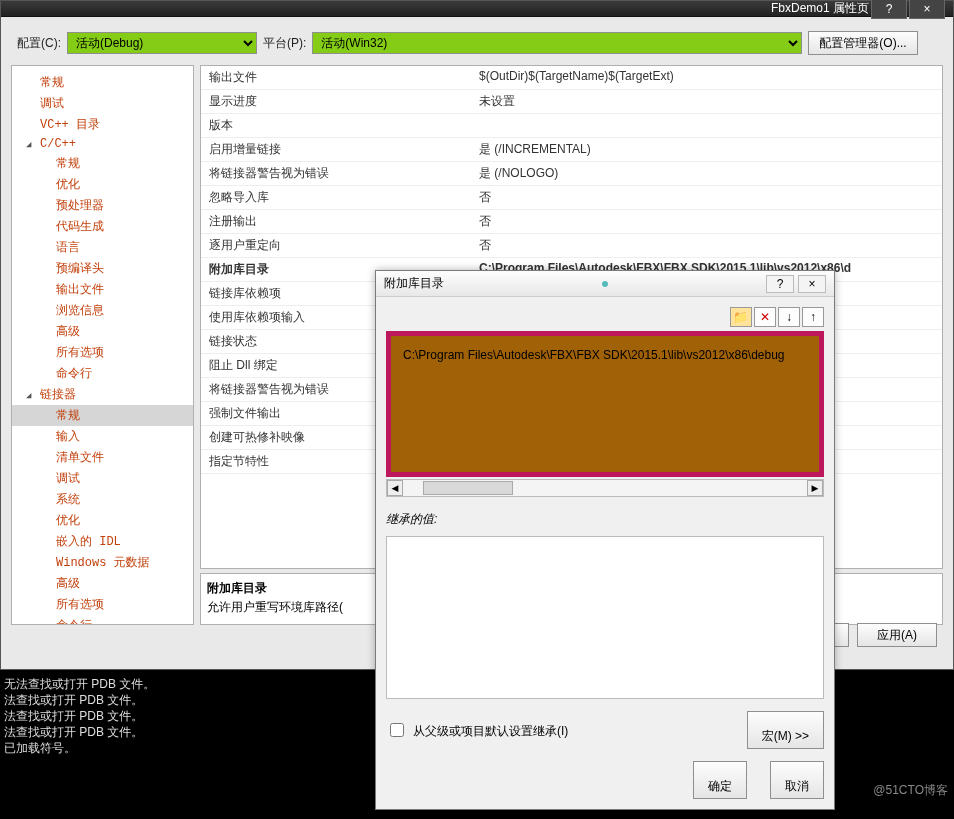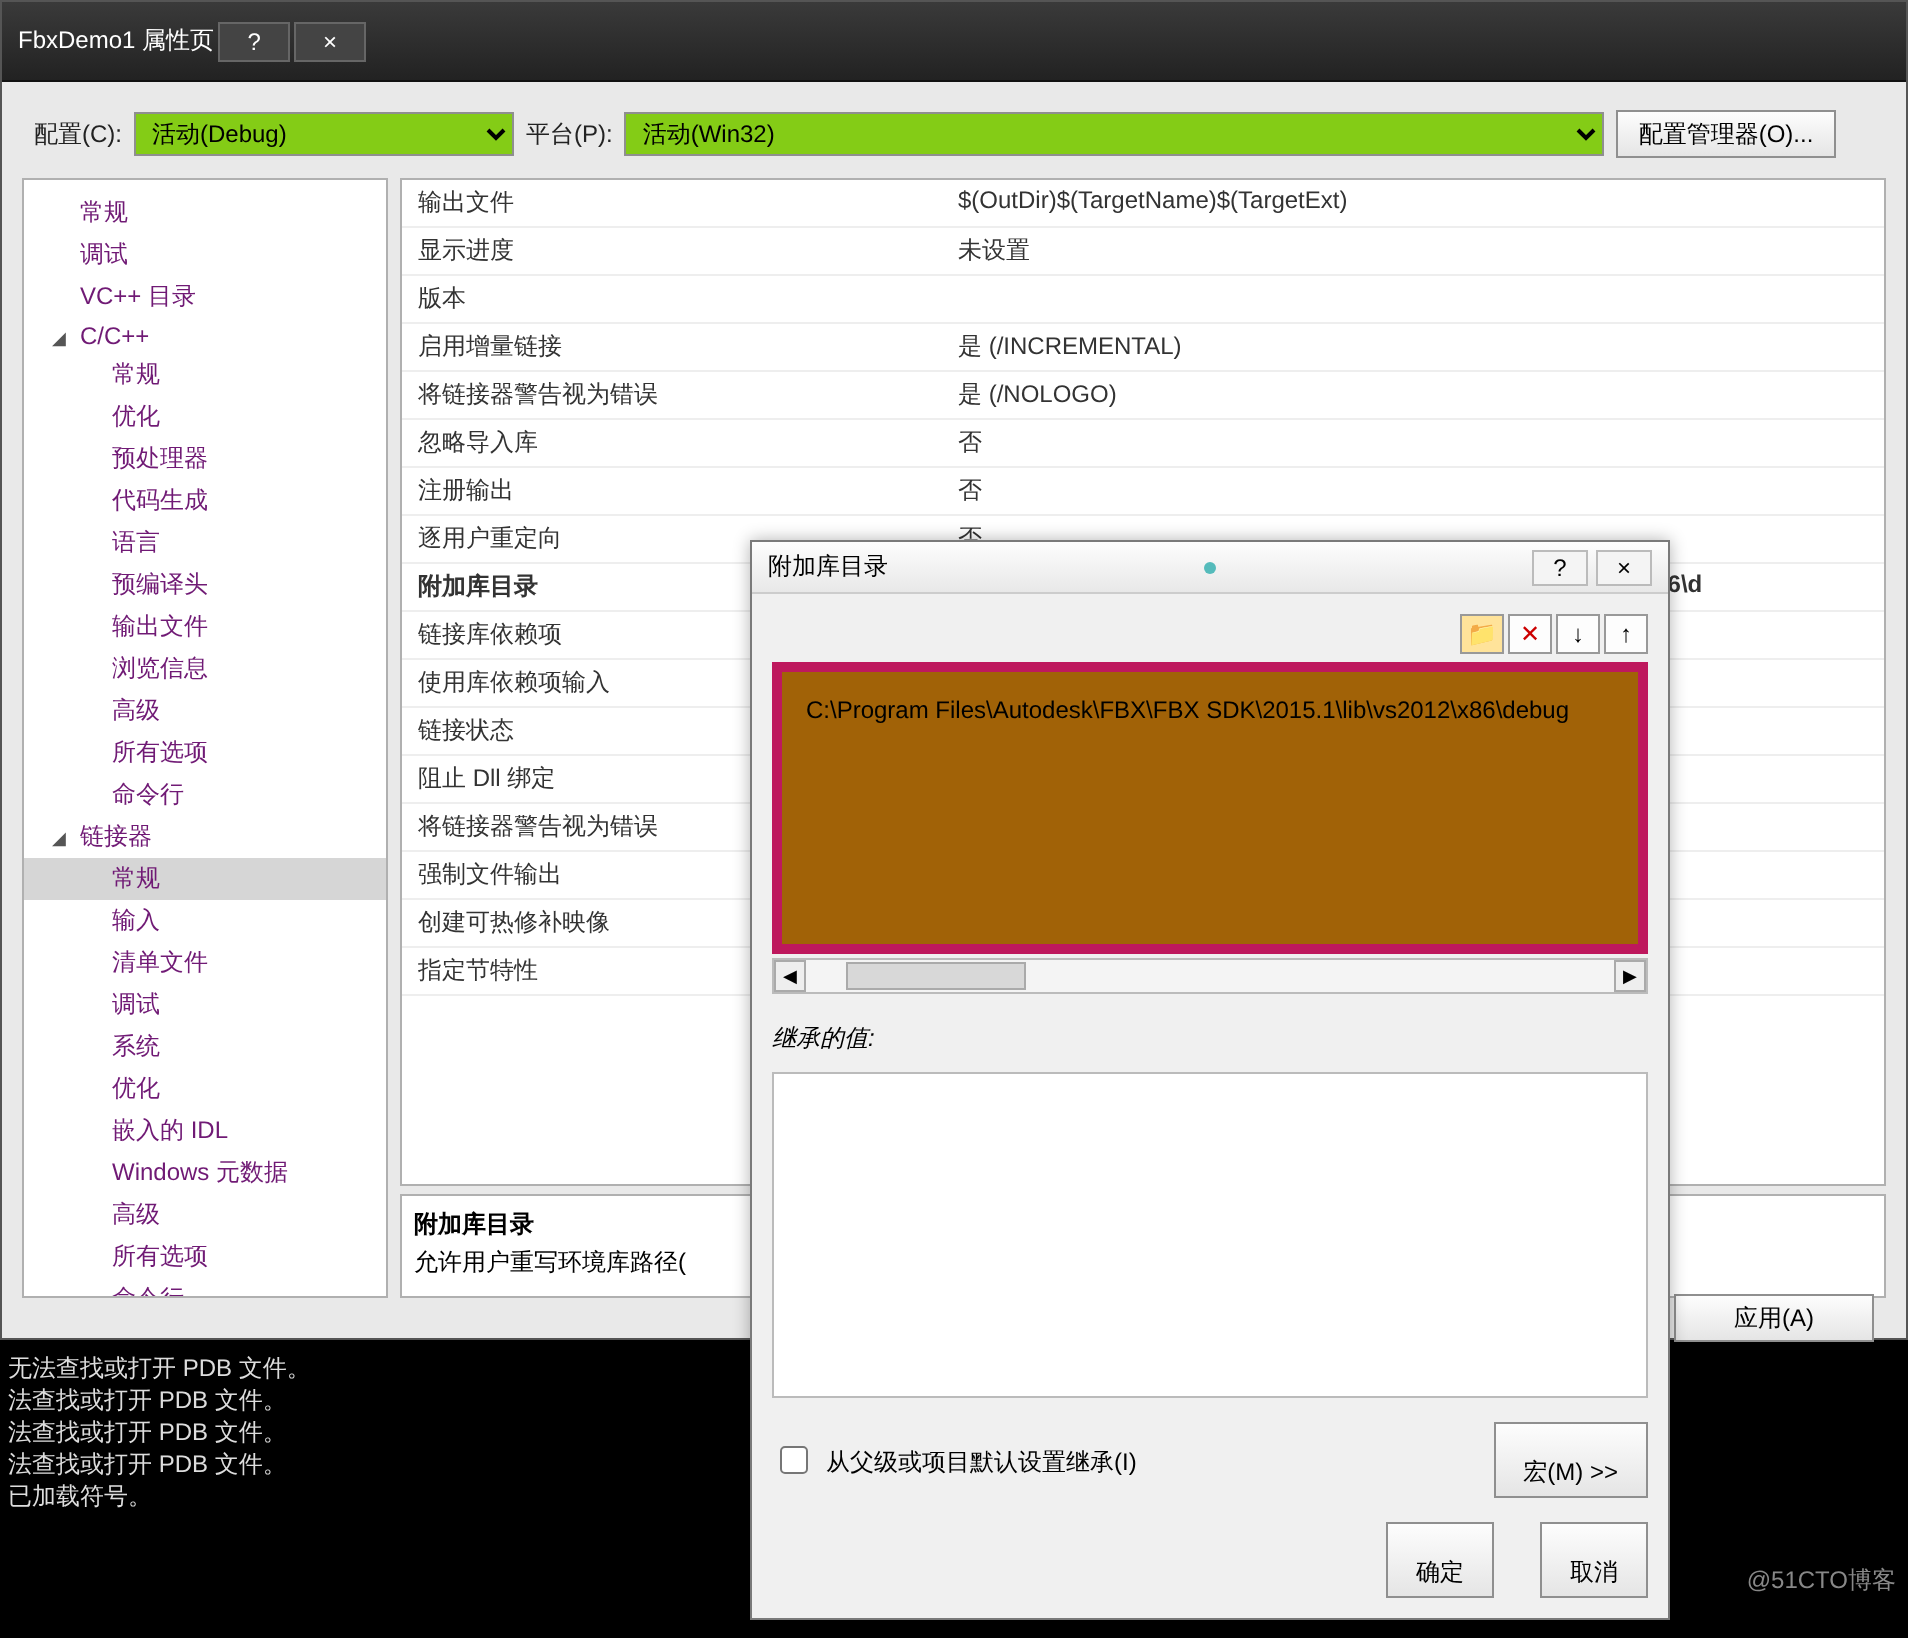--- a/index.html
+++ b/index.html
@@ -1,43 +1,43 @@
 <!DOCTYPE html>
 <html><head>
 <meta charset="utf-8">
 <style>
   * { box-sizing: border-box; font-family: "Microsoft YaHei", Tahoma, sans-serif; font-size: 12px; }
   body { margin:0; padding:0; background:#000; width:954px; height:819px; overflow:hidden; position:relative;}
   .outer-window { position:absolute; left:0; top:0; width:954px; height:670px; background:#e9e9e9; border:1px solid #555;}
-  .title-bar { height:40px; background:linear-gradient(#3a3a3a,#222); color:#fff; display:flex; align-items:center; padding:0 8px; justify-content:flex-start; border-bottom:1px solid #111;}
+  .title-bar { height:16px; background:linear-gradient(#3a3a3a,#222); color:#fff; display:flex; align-items:center; padding:0 8px; justify-content:flex-end; border-bottom:1px solid #111;}
   .title-bar .btns { display:flex; gap:0;}
   .title-bar .btn { width:36px; height:20px; background:#444; color:#fff; display:flex; align-items:center; justify-content:center; border:1px solid #666; cursor:pointer; margin-left:2px;}
   .dialog-body { position:relative; padding:10px; height:calc(100% - 28px);}
   .config-row { display:flex; align-items:center; gap:6px; padding:4px 6px;}
   .label { color:#222; }
   select.combo { height:22px; border:1px solid #8f8f8f; background:#84cc16; padding:0 4px; }
   .cfg-btn { height:24px; padding:0 10px; border:1px solid #8f8f8f; background:linear-gradient(#fdfdfd,#e5e5e5); cursor:pointer;}
   .main-area { display:flex; gap:6px; margin-top:6px; height:560px;}
   .tree-panel { width:183px; border:1px solid #b0b0b0; background:#fff; overflow:auto; padding:6px 0;}
-  .tree-item { padding:2px 0 2px 28px; color:#701a75; white-space:nowrap; cursor:pointer;}
+  .tree-item { padding:2px 0 2px 28px; color:#c2410c; white-space:nowrap; cursor:pointer;font-family:Liberation Mono, monospace;}
   .tree-item.lvl0 { padding-left:28px;}
   .tree-item.lvl1 { padding-left:44px;}
   .tree-item.arrow::before { content:"▸"; color:#888; margin-right:4px; margin-left:-14px; display:inline-block; width:10px;}
   .tree-item.arrow.open::before { content:"◢"; font-size:9px; color:#555;}
   .tree-item.selected { background:#d6d6d6; }
   .right-panel { flex:1; display:flex; flex-direction:column; gap:4px;}
   .prop-grid { flex:1; border:1px solid #b0b0b0; background:#fff; overflow:auto;}
   .prop-row { display:flex; border-bottom:1px solid #eee;}
   .prop-row .k { width:270px; padding:3px 8px; color:#333;}
   .prop-row .v { flex:1; padding:3px 8px; color:#333;}
   .prop-row.bold .k, .prop-row.bold .v { font-weight:bold;}
   .desc-box { height:52px; border:1px solid #b0b0b0; background:#fff; padding:6px;}
   .desc-box .t { font-weight:bold; margin-bottom:2px;}
   .dlg-footer { position:absolute; right:16px; bottom:10px; display:flex; gap:8px;}
-  .dlg-footer button { width:100px; height:24px; border:1px solid #8f8f8f; background:linear-gradient(#fdfdfd,#e5e5e5); cursor:pointer;}
+  .dlg-footer button { width:80px; height:24px; border:1px solid #8f8f8f; background:linear-gradient(#fdfdfd,#e5e5e5); cursor:pointer;}
   
   .popup { position:absolute; left:375px; top:270px; width:460px; height:540px; background:#f0f0f0; border:1px solid #7a7a7a; box-shadow:0 0 8px rgba(0,0,0,.3);}
   .popup-title { height:26px; display:flex; align-items:center; padding:0 8px; justify-content:space-between; background:linear-gradient(#fdfdfd,#e8e8e8); border-bottom:1px solid #ccc;}
   .popup-title .pbtns { display:flex; gap:4px;}
   .popup-title .pbtn { width:28px; height:18px; border:1px solid #bbb; background:#f4f4f4; display:flex; align-items:center; justify-content:center; cursor:pointer;}
   .popup-body { padding:10px; display:flex; flex-direction:column; height:calc(100% - 26px);}
   .toolbar { display:flex; justify-content:flex-end; gap:2px; margin-bottom:4px;}
   .tool-btn { width:22px; height:20px; border:1px solid #999; background:#fdfdfd; cursor:pointer; display:flex; align-items:center; justify-content:center; font-size:12px;}
   .tool-btn.folder { background:#ffe39a;}
   .list-box { border:5px solid #be185d; background:#a16207; height:150px; padding:12px; overflow:auto;}

